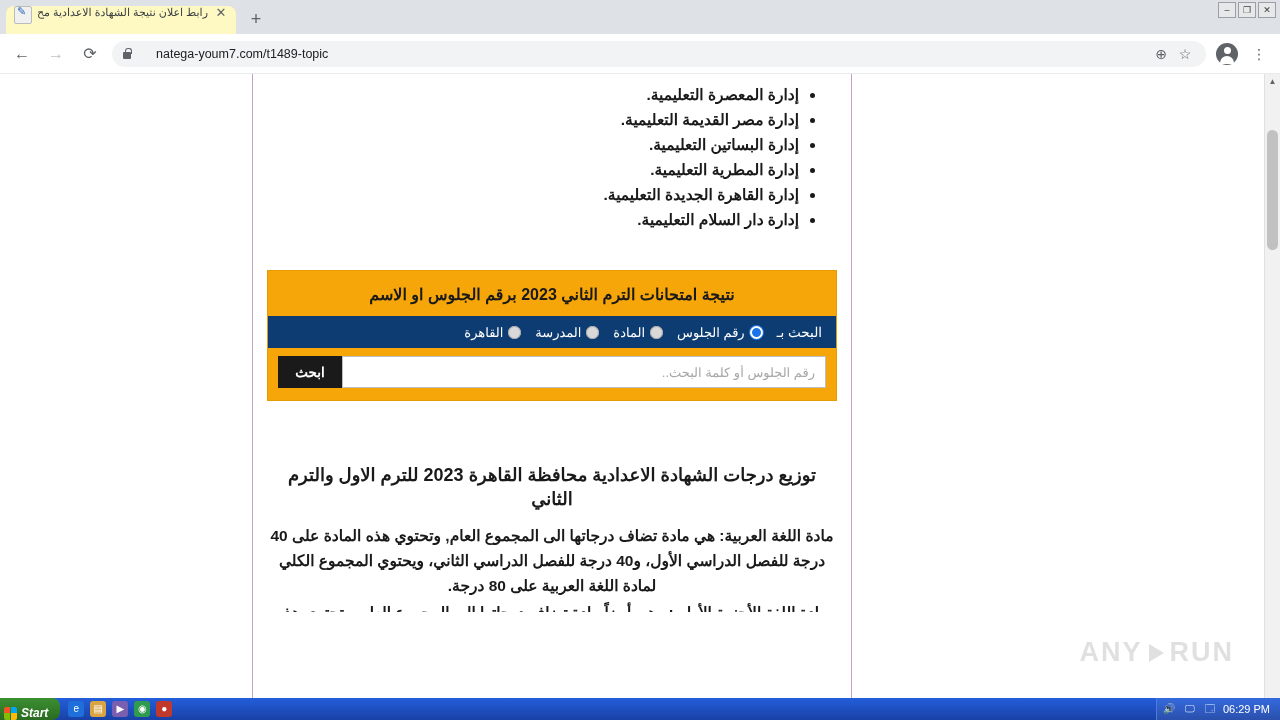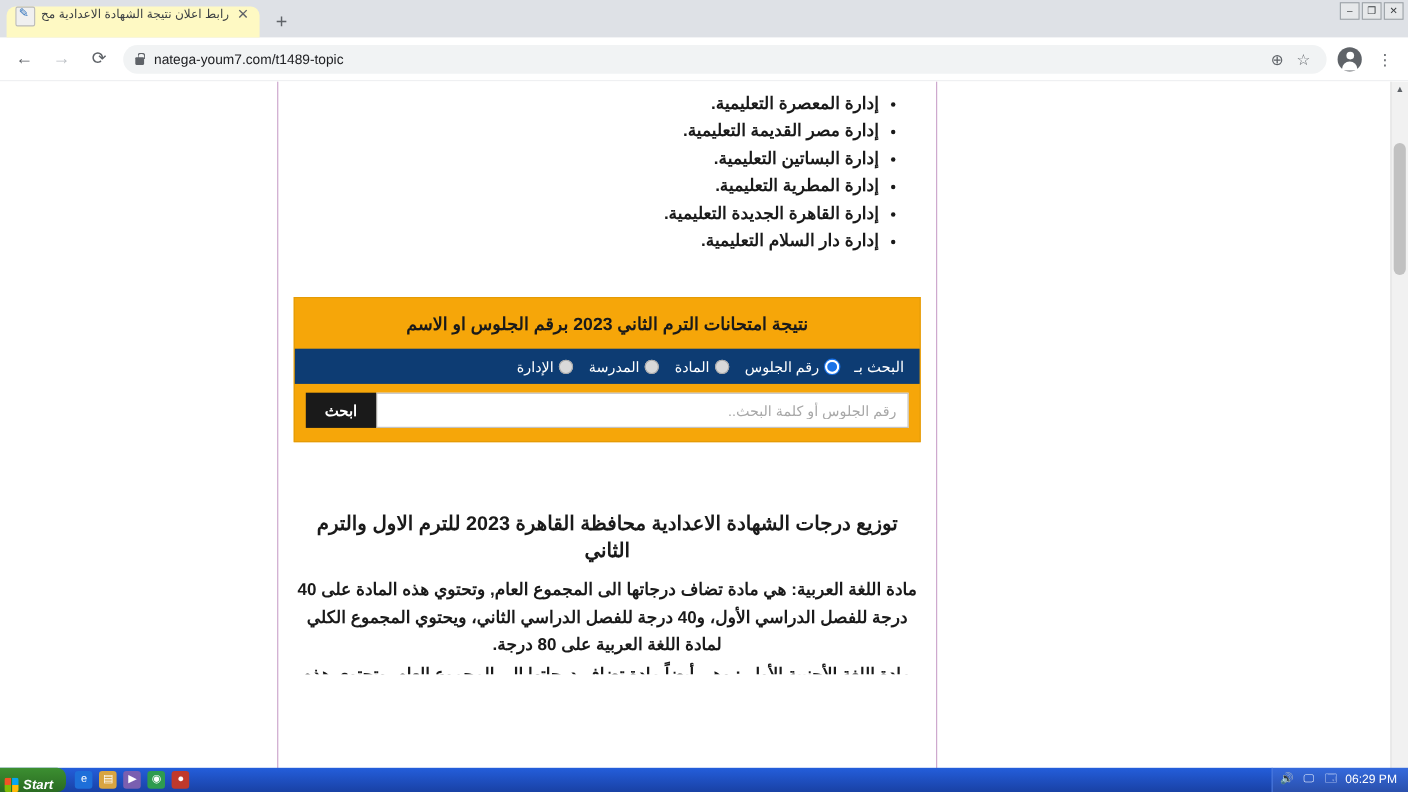--- a/index.html
+++ b/index.html
@@ -136,21 +136,21 @@
   .nav-btn.disabled { color: #bdc1c6; }
 
   .omnibox {
     flex: 1 1 auto;
     height: 26px;
     background: #f1f3f4;
     border-radius: 13px;
     display: flex;
     align-items: center;
     padding: 0 10px;
-    gap: 8px;
+    gap: 24px;
     position: relative;
   }
   .lock-icon {
     width: 10px;
     height: 12px;
     position: relative;
     flex: 0 0 10px;
   }
   .lock-icon::before {
     content: "";
@@ -546,37 +546,42 @@
               <span class="radio-label">المادة</span>
             </span>
 
             <span class="radio-item">
               <span class="radio-dot"></span>
               <span class="radio-label">المدرسة</span>
             </span>
 
             <span class="radio-item">
               <span class="radio-dot"></span>
-              <span class="radio-label">الإدارة</span>
+              <span class="radio-label">القاهرة</span>
             </span>
           </div>
 
           <div class="sw-inputrow">
             <input class="sw-input" type="text" placeholder="رقم الجلوس أو كلمة البحث.." style="">
             <button class="sw-btn">ابحث</button>
           </div>
         </div>
 
         <div class="section-title">توزيع درجات الشهادة الاعدادية محافظة القاهرة 2023 للترم الاول والترم الثاني</div>
 
         <p class="para">مادة اللغة العربية: هي مادة تضاف درجاتها الى المجموع العام, وتحتوي هذه المادة على 40 درجة للفصل الدراسي الأول، و40 درجة للفصل الدراسي الثاني، ويحتوي المجموع الكلي لمادة اللغة العربية على 80 درجة.</p>
         <p class="para clipped">مادة اللغة الأجنبية الأولى: وهي أيضاً مادة تضاف درجاتها الى المجموع العام, وتحتوي هذه المادة على 30 درجة للفصل الدراسي الأول، و30 درجة للفصل الدراسي الثاني، ويحتوي المجموع الكلي لمادة اللغة الأجنبية الأولى على 60 درجة.</p>
       </div>
     </div>
 
+    <div class="watermark">
+      <span class="wm-text">ANY</span>
+      <span class="wm-play"></span>
+      <span class="wm-text">RUN</span>
+    </div>
 
     <div class="scrollbar">
       <div class="sb-arrow">▲</div>
       <div class="sb-thumb"></div>
       <div class="sb-arrow bottom">▼</div>
     </div>
 
   </div>
 
   <div class="taskbar">

